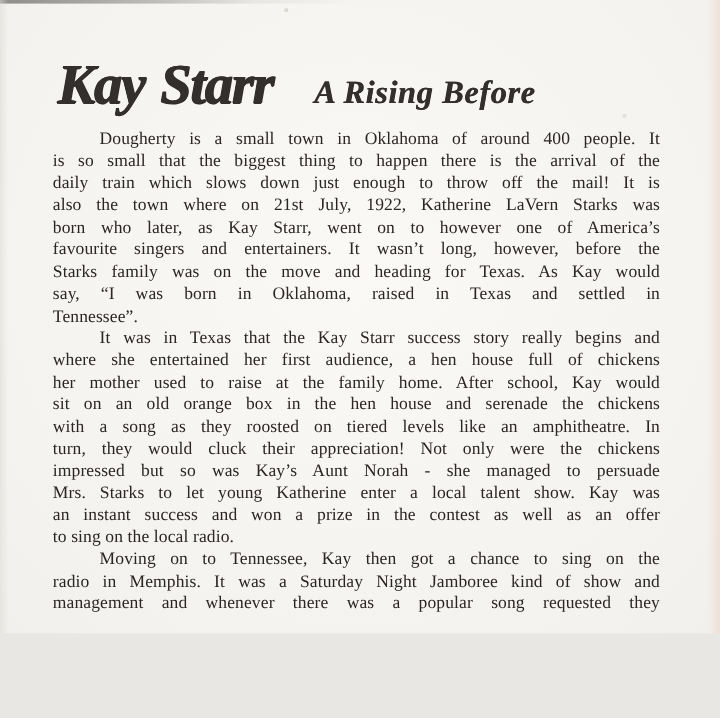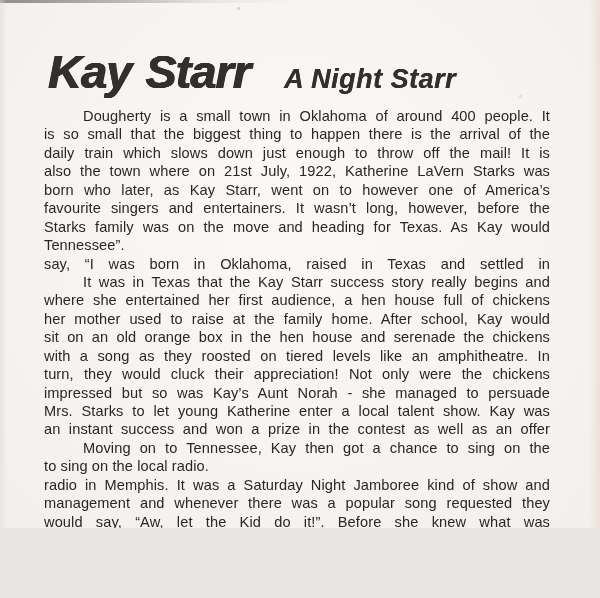--- a/index.html
+++ b/index.html
@@ -8,21 +8,21 @@
     background: #e9e7e3;
   }
   .page {
     position: relative;
     width: 600px;
     height: 528px;
     margin: 0 auto;
     overflow: hidden;
     background: radial-gradient(ellipse at 50% 42%, #fbf9f6 0%, #f6f4f0 60%, #f2f0ec 100%);
     color: #2a2624;
-    font-family: Liberation Sans, sans-serif;
+    font-family: Liberation Serif, serif;
   }
   
   .edge-top {
     position: absolute; top: 0; left: 0;
     width: 300px; height: 3px;
     background: linear-gradient(to right,
       #8f8d8b 0%, #a9a7a5 25%, #c2c0be 45%, rgba(205,203,201,0.35) 70%, rgba(205,203,201,0) 100%);
   }
   .edge-right {
     position: absolute; top: 0; right: 0;
@@ -114,49 +114,48 @@
 
 <div class="page">
 
   <div class="edge-top"></div>
   <div class="edge-left"></div>
   <div class="edge-right"></div>
   <div class="specks"></div>
 
   <div class="header">
     <span class="title">Kay Starr</span>
-    <span class="subtitle">A Night Starr</span>
+    <span class="subtitle">A Rising Before</span>
   </div>
 
   <div class="body-text">
 
     <div class="ln j ind">Dougherty is a small town in Oklahoma of around 400 people. It</div>
     <div class="ln j">is so small that the biggest thing to happen there is the arrival of the</div>
     <div class="ln j">daily train which slows down just enough to throw off the mail! It is</div>
     <div class="ln j">also the town where on 21st July, 1922, Katherine LaVern Starks was</div>
     <div class="ln j">born who later, as Kay Starr, went on to however one of America’s</div>
     <div class="ln j">favourite singers and entertainers. It wasn’t long, however, before the</div>
     <div class="ln j">Starks family was on the move and heading for Texas. As Kay would</div>
+    <div class="ln j">say, “I was born in Oklahoma, raised in Texas and settled in</div>
     <div class="ln last">Tennessee”.</div>
-    <div class="ln j">say, “I was born in Oklahoma, raised in Texas and settled in</div>
 
     <div class="ln j ind">It was in Texas that the Kay Starr success story really begins and</div>
     <div class="ln j">where she entertained her first audience, a hen house full of chickens</div>
     <div class="ln j">her mother used to raise at the family home. After school, Kay would</div>
     <div class="ln j">sit on an old orange box in the hen house and serenade the chickens</div>
     <div class="ln j">with a song as they roosted on tiered levels like an amphitheatre. In</div>
     <div class="ln j">turn, they would cluck their appreciation! Not only were the chickens</div>
     <div class="ln j">impressed but so was Kay’s Aunt Norah - she managed to persuade</div>
     <div class="ln j">Mrs. Starks to let young Katherine enter a local talent show. Kay was</div>
     <div class="ln j">an instant success and won a prize in the contest as well as an offer</div>
+    <div class="ln last">to sing on the local radio.</div>
+
     <div class="ln j ind">Moving on to Tennessee, Kay then got a chance to sing on the</div>
-
-    <div class="ln last">to sing on the local radio.</div>
     <div class="ln j">radio in Memphis. It was a Saturday Night Jamboree kind of show and</div>
     <div class="ln j">management and whenever there was a popular song requested they</div>
-    <div class="ln j">would say, “Aw, let the Kid do it!”. Before she knew what was</div>
   </div>
 
   <div class="footer">
     <span class="page-number">4</span>
   </div>
 
 </div>
 
 </body></html>

